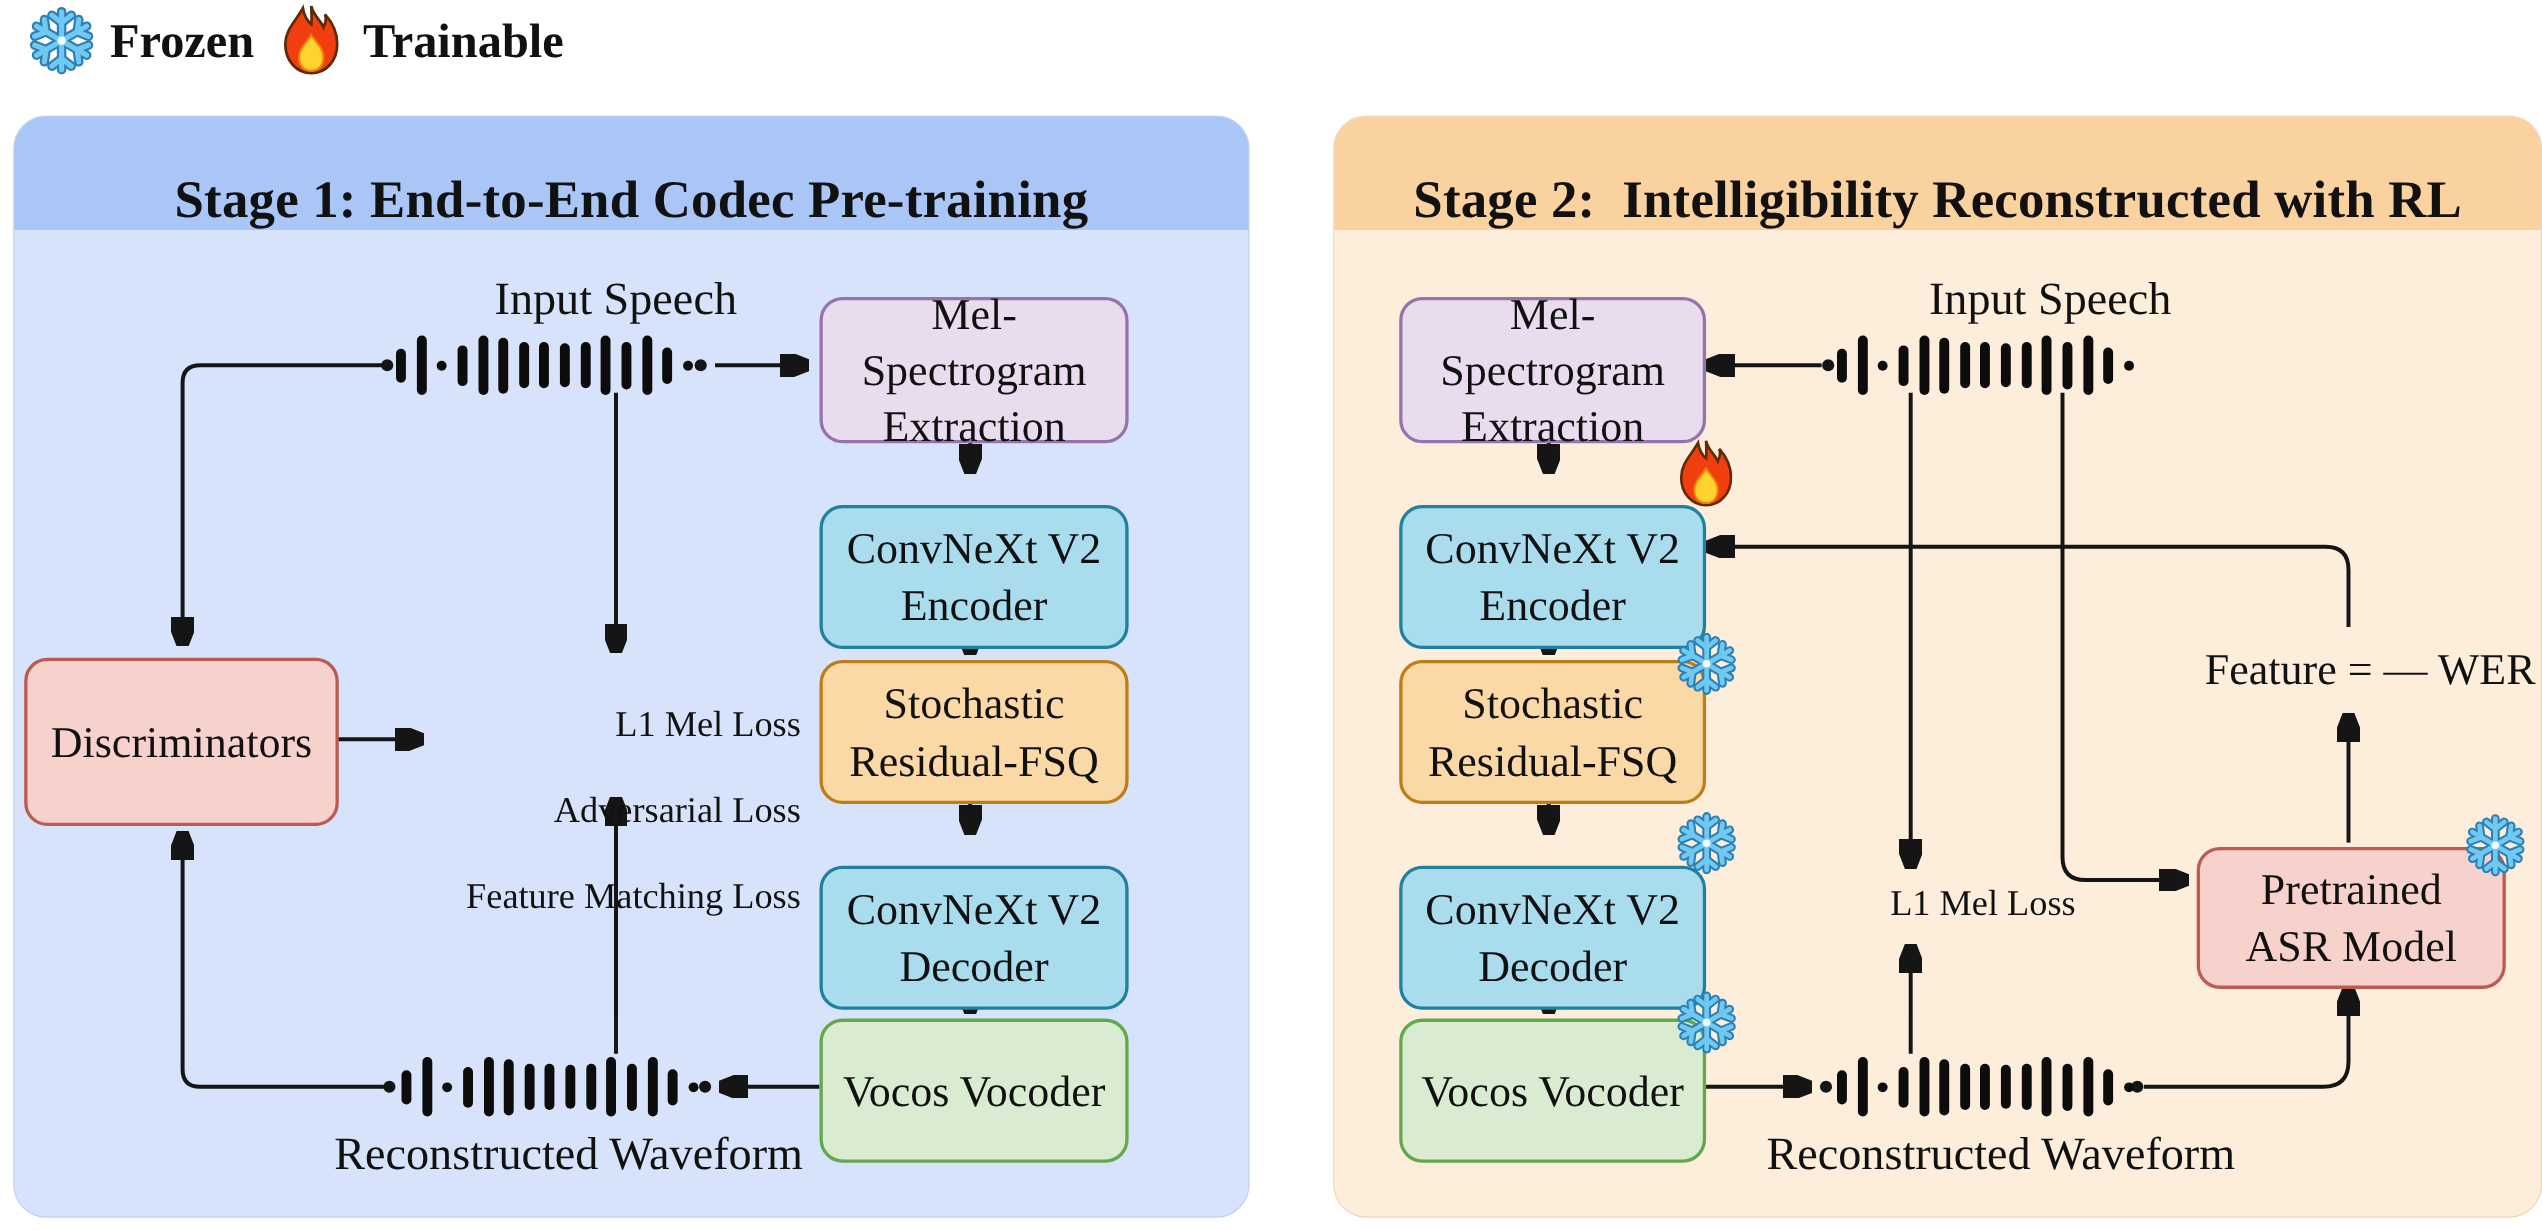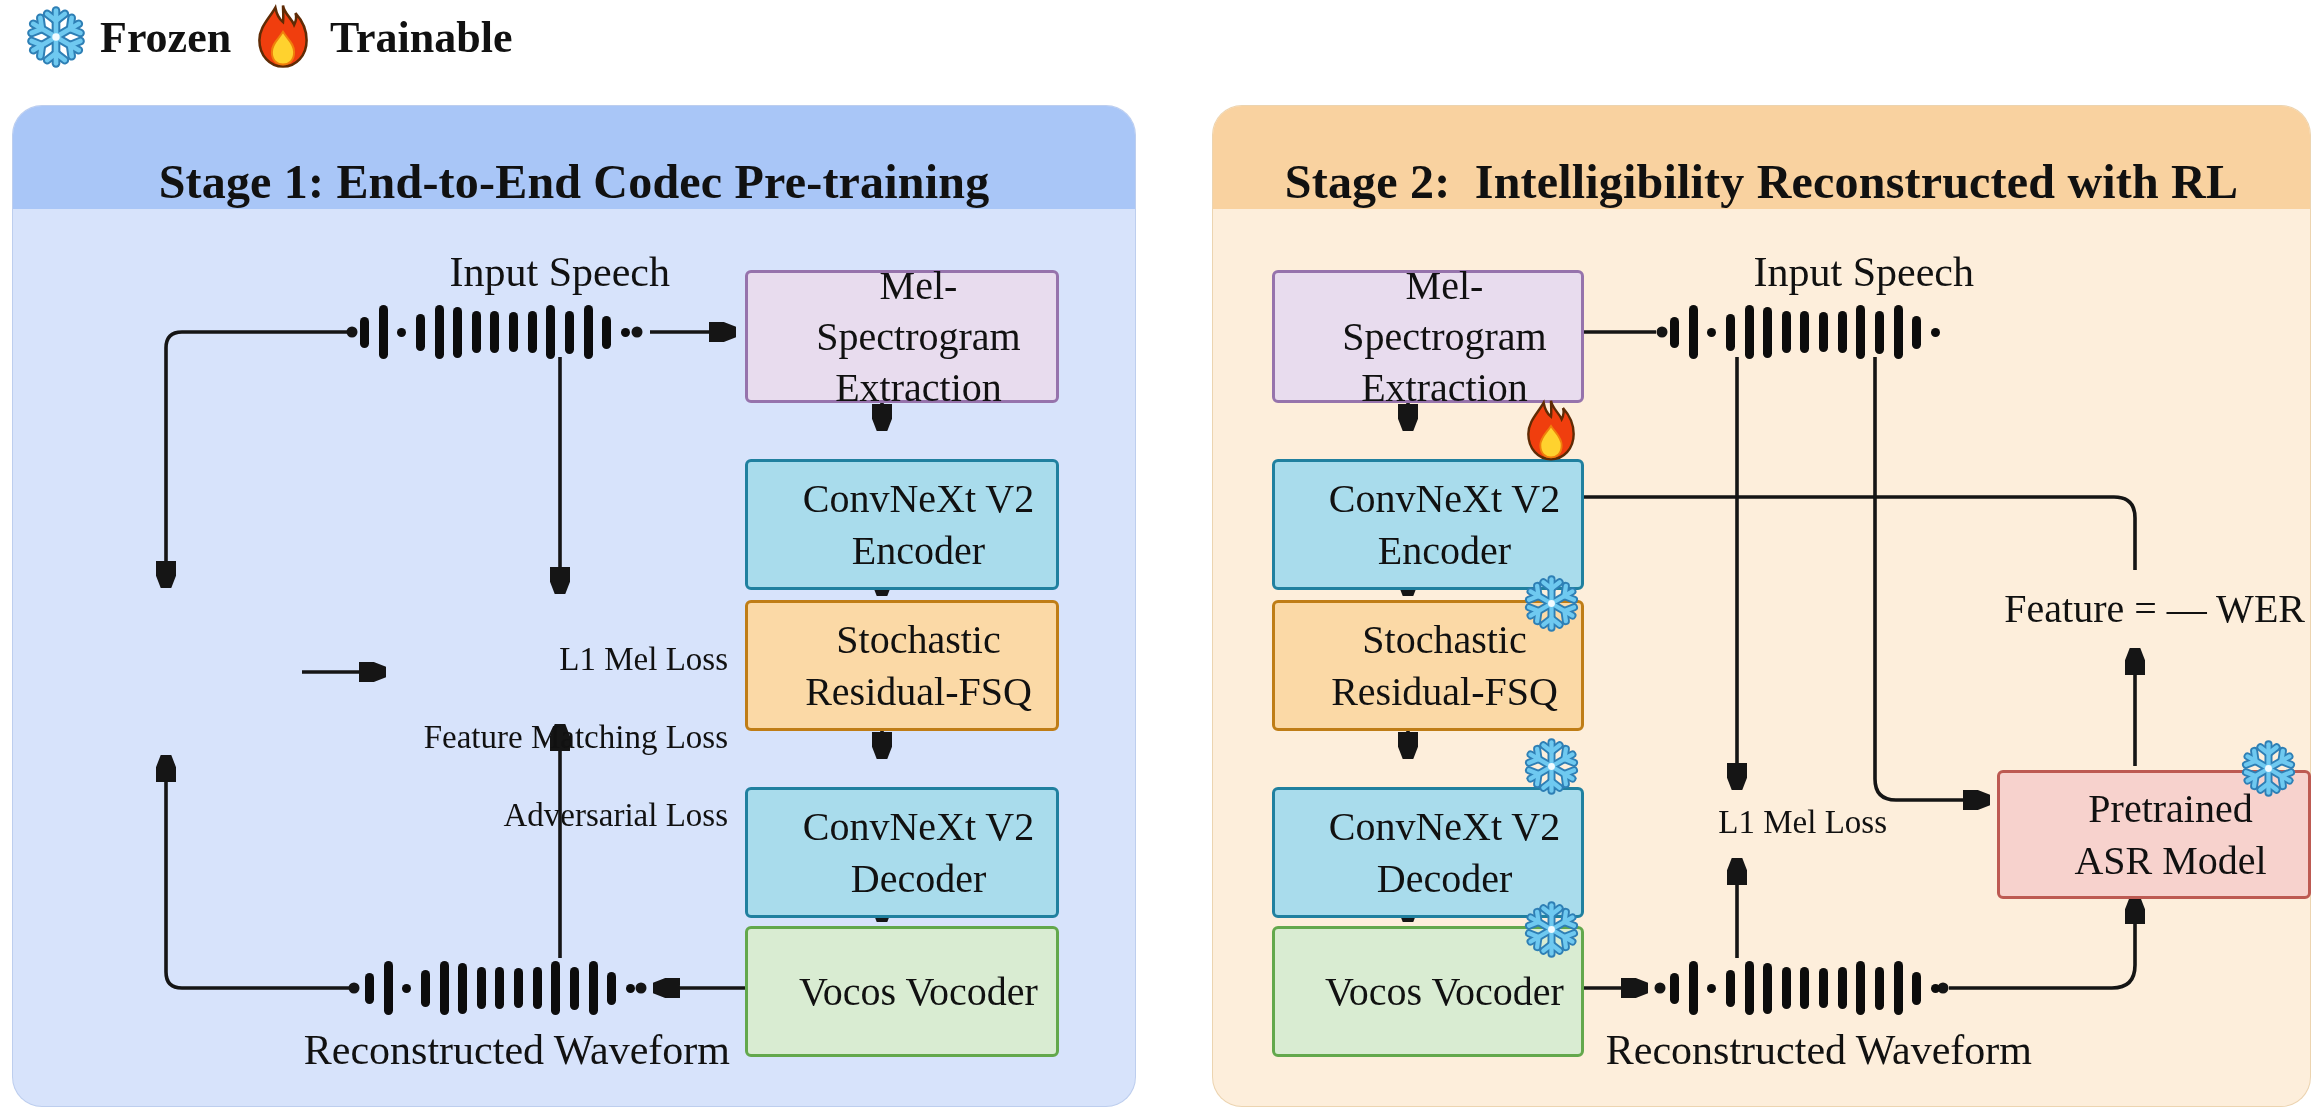--- a/index.html
+++ b/index.html
@@ -14,22 +14,22 @@
   .panel-header{position:absolute;left:0;top:0;width:100%;height:103px;border-radius:29px 29px 0 0;
     display:flex;align-items:flex-end;justify-content:center;}
   #panel1 .panel-header{background:var(--panel1-header);}
   #panel2 .panel-header{background:var(--panel2-header);}
   .panel-title{font-size:48px;font-weight:bold;white-space:pre;letter-spacing:.2px;}
   
   #wires{position:absolute;left:0;top:0;z-index:1;}
   #wires path{fill:none;stroke:var(--wire);stroke-width:3.6px;}
   #wires circle{fill:var(--wire);}
   
-  .node{position:absolute;z-index:2;border-radius:6px;border:3px solid;display:flex;align-items:center;justify-content:center;
-    text-align:center;font-size:40px;line-height:1.28;white-space:pre-line;padding-left:33px;}
+  .node{position:absolute;z-index:2;border-radius:21px;border:3px solid;display:flex;align-items:center;justify-content:center;
+    text-align:center;font-size:40px;line-height:1.28;white-space:pre-line;}
   .node.mel{background:var(--mel-bg);border-color:var(--mel-border);}
   .node.cyan{background:var(--cyan-bg);border-color:var(--cyan-border);margin-top:24px;}
   .node.orange{background:var(--orange-bg);border-color:var(--orange-border);}
   .node.green{background:var(--green-bg);border-color:var(--green-border);}
   .node.pink{background:var(--pink-bg);border-color:var(--pink-border);}
   
   .flabel{position:absolute;z-index:2;text-align:right;white-space:pre-line;}
   .f42{font-size:42px;}
   .f40{font-size:40px;}
   .f33{font-size:33px;line-height:39px;}
@@ -172,26 +172,27 @@
 
   <div class="node mel" style="left:745px;top:270px;width:275px;height:127px;">Mel-Spectrogram
 Extraction</div>
   <div class="node cyan" style="left:745px;top:435px;width:275px;height:125px;">ConvNeXt V2
 Encoder</div>
   <div class="node orange" style="left:745px;top:600px;width:275px;height:125px;">Stochastic
 Residual-FSQ</div>
   <div class="node cyan" style="left:745px;top:763px;width:275px;height:125px;">ConvNeXt V2
 Decoder</div>
   <div class="node green" style="left:745px;top:926px;width:275px;height:125px;">Vocos Vocoder</div>
+  <div class="node pink" style="left:22px;top:598px;width:280px;height:147px;">Discriminators</div>
 
   <div class="flabel f42" style="left:330px;top:248px;width:340px;">Input Speech</div>
   <div class="flabel f33" style="left:368px;top:601px;width:360px;">
     <div>L1 Mel Loss</div>
+    <div>Adversarial Loss</div>
     <div>Feature Matching Loss</div>
-    <div>Adversarial Loss</div>
   </div>
   <div class="flabel f42" style="left:280px;top:1026px;width:450px;">Reconstructed Waveform</div>
 
   <div class="waveform" style="left:360px;top:305px;">
       <span style="height:31px"></span>
       <span style="height:54px"></span>
       <span style="height:9px"></span>
       <span style="height:37px"></span>
       <span style="height:54px"></span>
       <span style="height:51px"></span>

